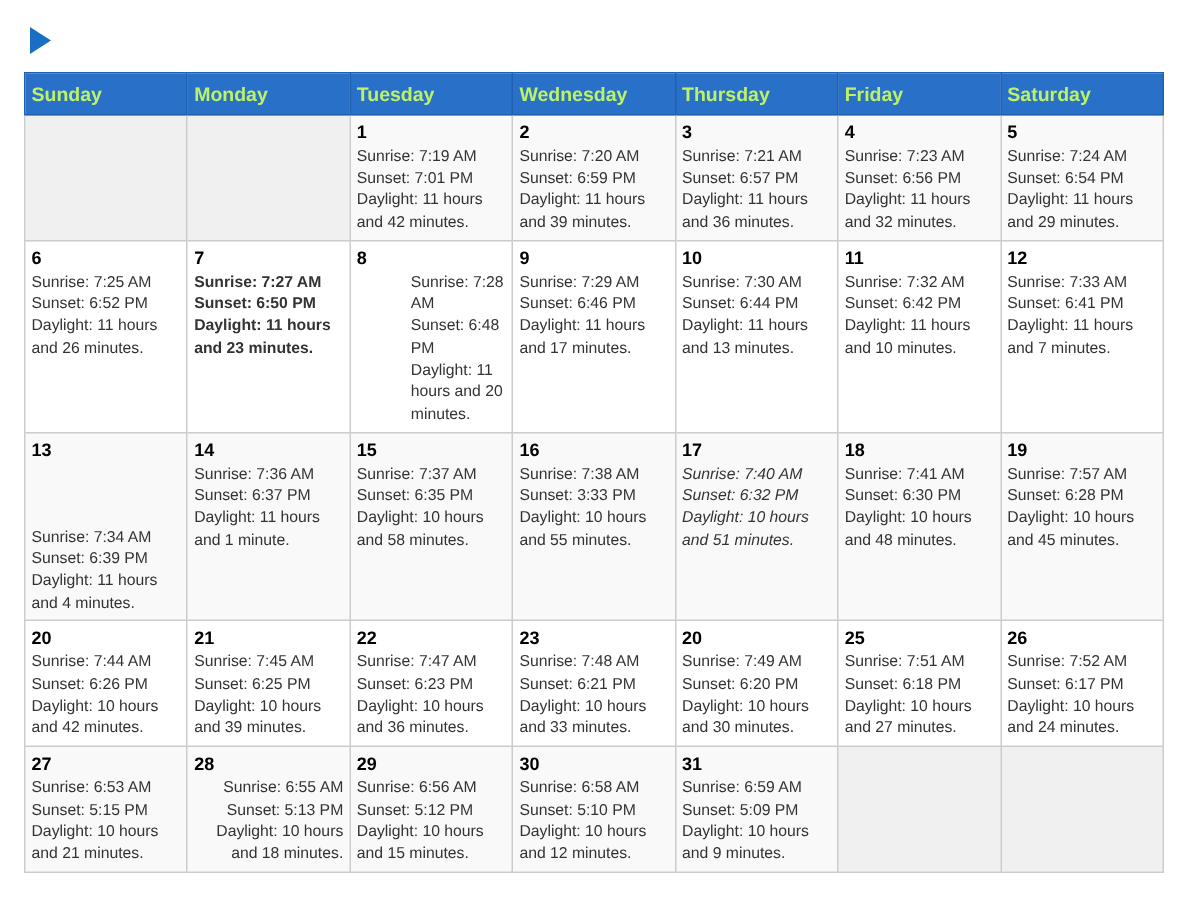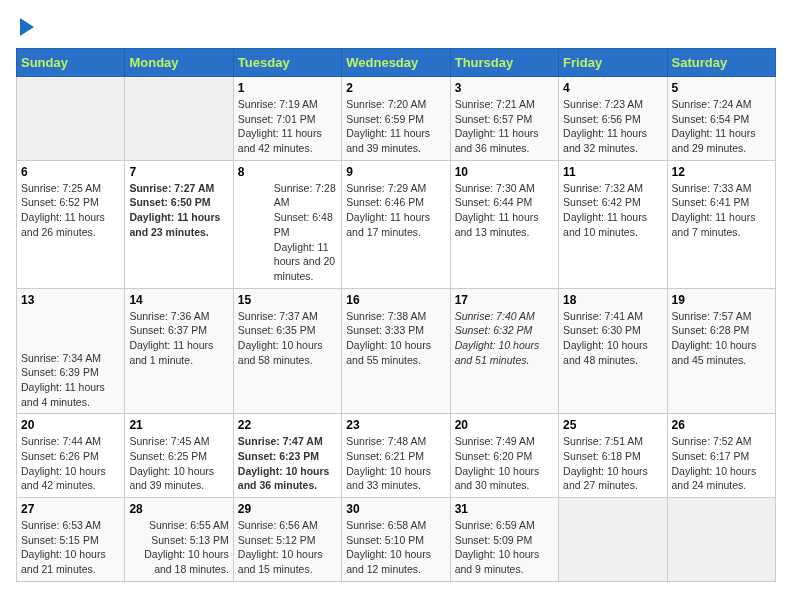--- a/index.html
+++ b/index.html
@@ -253,21 +253,21 @@
 Daylight: 10 hours and 42 minutes.</div>
         </td>
         <td>
           <span class="day-num">21</span>
           <div class="day-info" style="white-space: pre-line;">Sunrise: 7:45 AM
 Sunset: 6:25 PM
 Daylight: 10 hours and 39 minutes.</div>
         </td>
         <td>
           <span class="day-num">22</span>
-          <div class="day-info" style="white-space: pre-line; font-weight: bold;">Sunrise: 7:47 AM
+          <div class="day-info" style="white-space: pre-line;">Sunrise: 7:47 AM
 Sunset: 6:23 PM
 Daylight: 10 hours and 36 minutes.</div>
         </td>
         <td>
           <span class="day-num">23</span>
           <div class="day-info" style="white-space: pre-line;">Sunrise: 7:48 AM
 Sunset: 6:21 PM
 Daylight: 10 hours and 33 minutes.</div>
         </td>
         <td>

